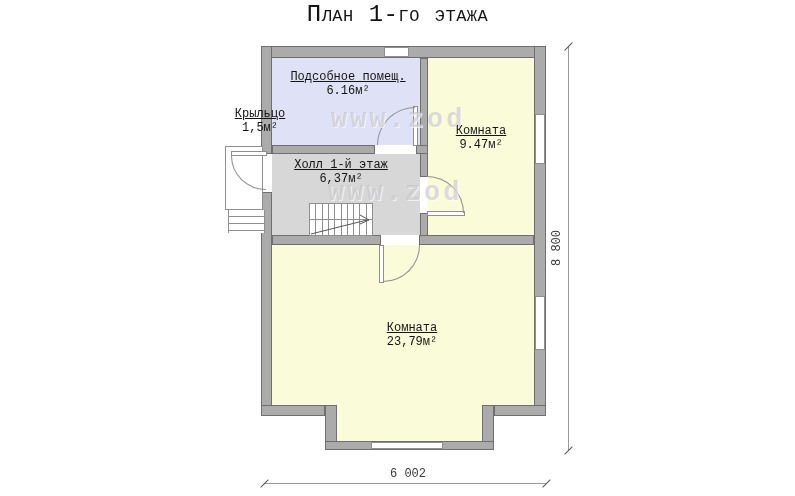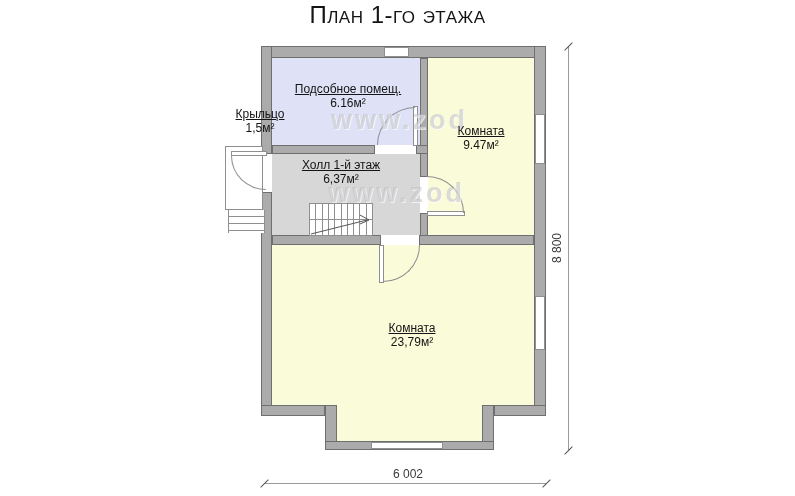--- a/index.html
+++ b/index.html
@@ -1,17 +1,17 @@
 <!DOCTYPE html>
 <html style="--wall-fill: #ababab; --wall-edge: #6f6f6f; --floor-room: #fafbd9; --floor-utility: #dfe1f6; --floor-hall: #d7d7d7; --thin-line: #8f8f8f; --dim-line: #9a9a9a; --text: #141414;"><head>
 <meta charset="utf-8">
 <style>
   html,body{margin:0;padding:0;background:#ffffff;}
   .page{position:relative;width:795px;height:496px;background:#fff;overflow:hidden;
-        font-family:Liberation Sans, sans-serif;color:var(--text,#141414);}
+        font-family:Liberation Mono, monospace;color:var(--text,#141414);}
   .title{position:absolute;left:0;top:1px;width:100%;text-align:center;
          font-size:24px;font-variant:small-caps;letter-spacing:.5px;color:var(--text,#141414);}
   .floor{position:absolute;}
   .wall{position:absolute;background:var(--wall-fill,#ababab);
         outline:1px solid var(--wall-edge,#707070);outline-offset:-1px;}
   .win{position:absolute;background:#ffffff;border:1px solid var(--thin-line,#8f8f8f);box-sizing:border-box;}
   .leaf{position:absolute;background:#ffffff;border:1px solid var(--thin-line,#8f8f8f);box-sizing:border-box;}
   .arc{position:absolute;box-sizing:border-box;}
   .label{position:absolute;text-align:center;font-size:12px;line-height:14px;white-space:nowrap;
          transform:translateX(-50%);z-index:30;}
@@ -81,21 +81,21 @@
   <div class="stairs" style="left:309px;top:203px;width:64px;height:33px;"></div>
   <div style="position:absolute;left:309px;top:219px;width:64px;height:1px;background:var(--thin-line,#8f8f8f);"></div>
   <svg style="position:absolute;left:309px;top:203px;" width="64" height="33" viewBox="0 0 64 33">
     <line x1="2" y1="31" x2="58" y2="17" stroke="#555" stroke-width="1"></line>
     <polyline points="51,12 60,17 51,21" fill="none" stroke="#555" stroke-width="1"></polyline>
   </svg>
 
   <div class="wm" style="left:331px;top:105px;">www.zod</div>
   <div class="wm" style="left:328px;top:178px;">www.zod</div>
 
-  <div class="label" style="left:348px;top:82px;">
+  <div class="label" style="left:348px;top:70px;">
     <div class="nm">Подсобное помещ.</div>
     <div class="ar">6.16м²</div>
   </div>
   <div class="label" style="left:481px;top:124px;">
     <div class="nm">Комната</div>
     <div class="ar">9.47м²</div>
   </div>
   <div class="label" style="left:341px;top:158px;">
     <div class="nm">Холл 1-й этаж</div>
     <div class="ar">6,37м²</div>

